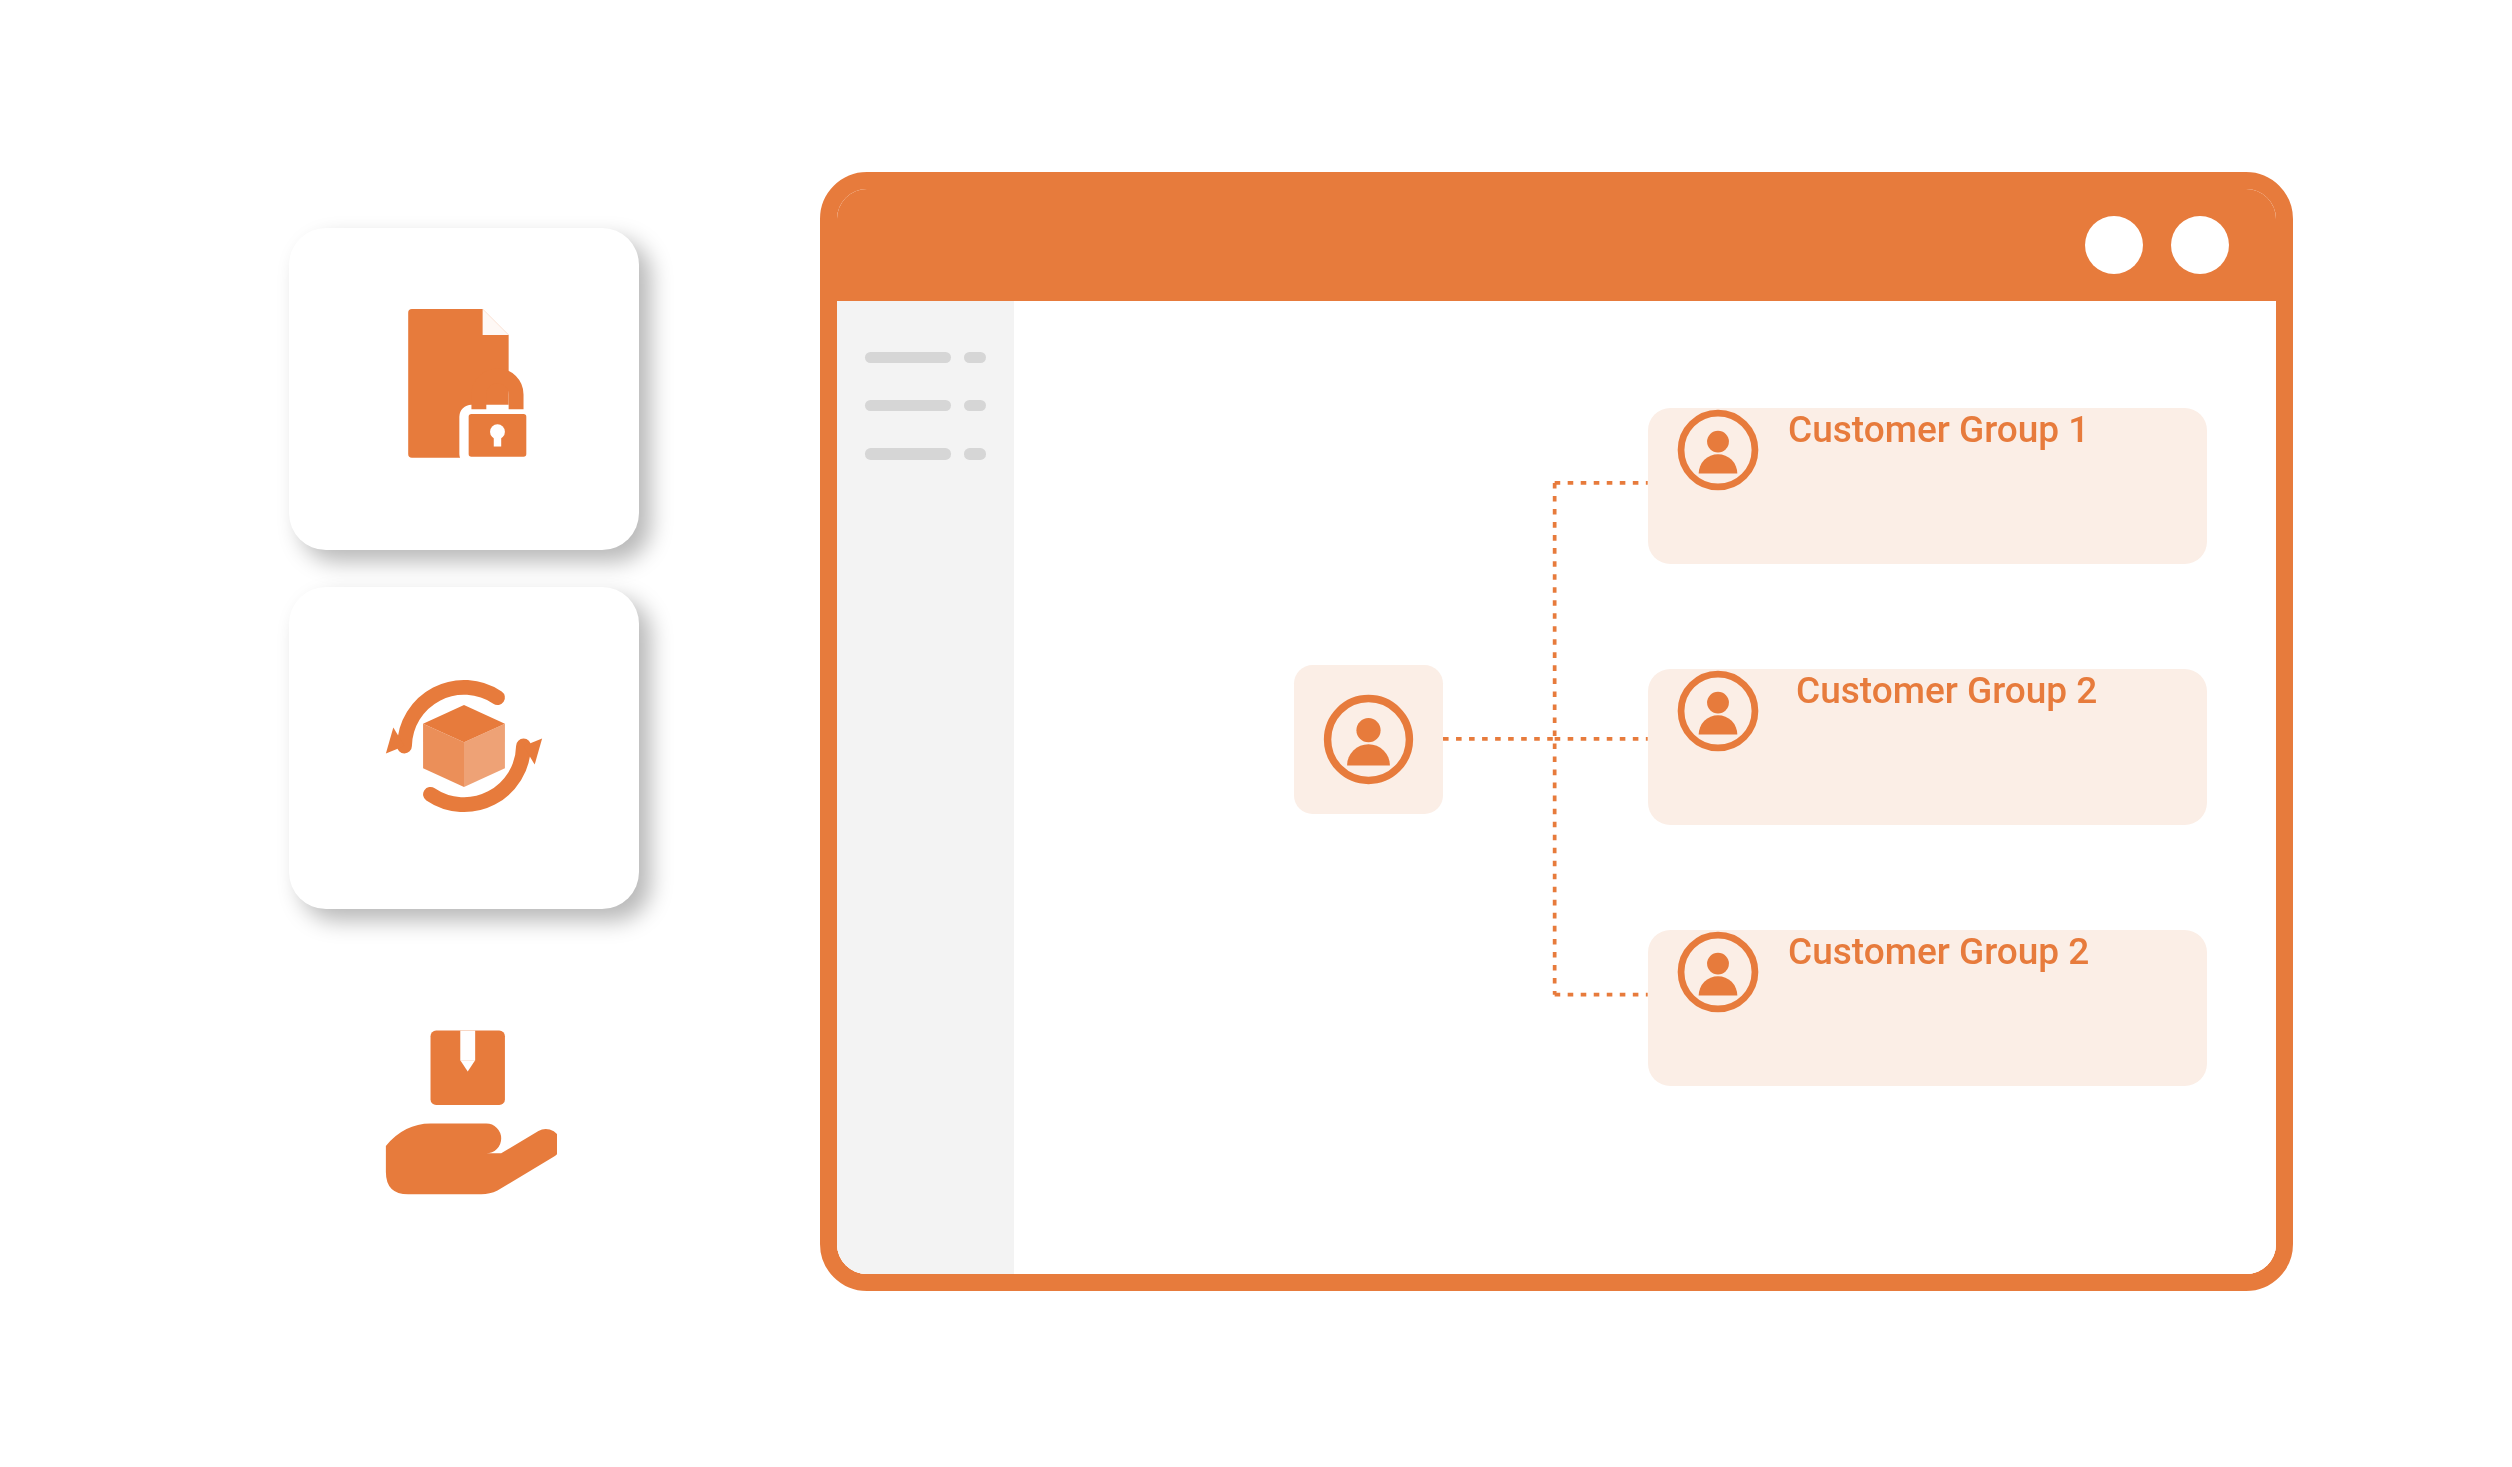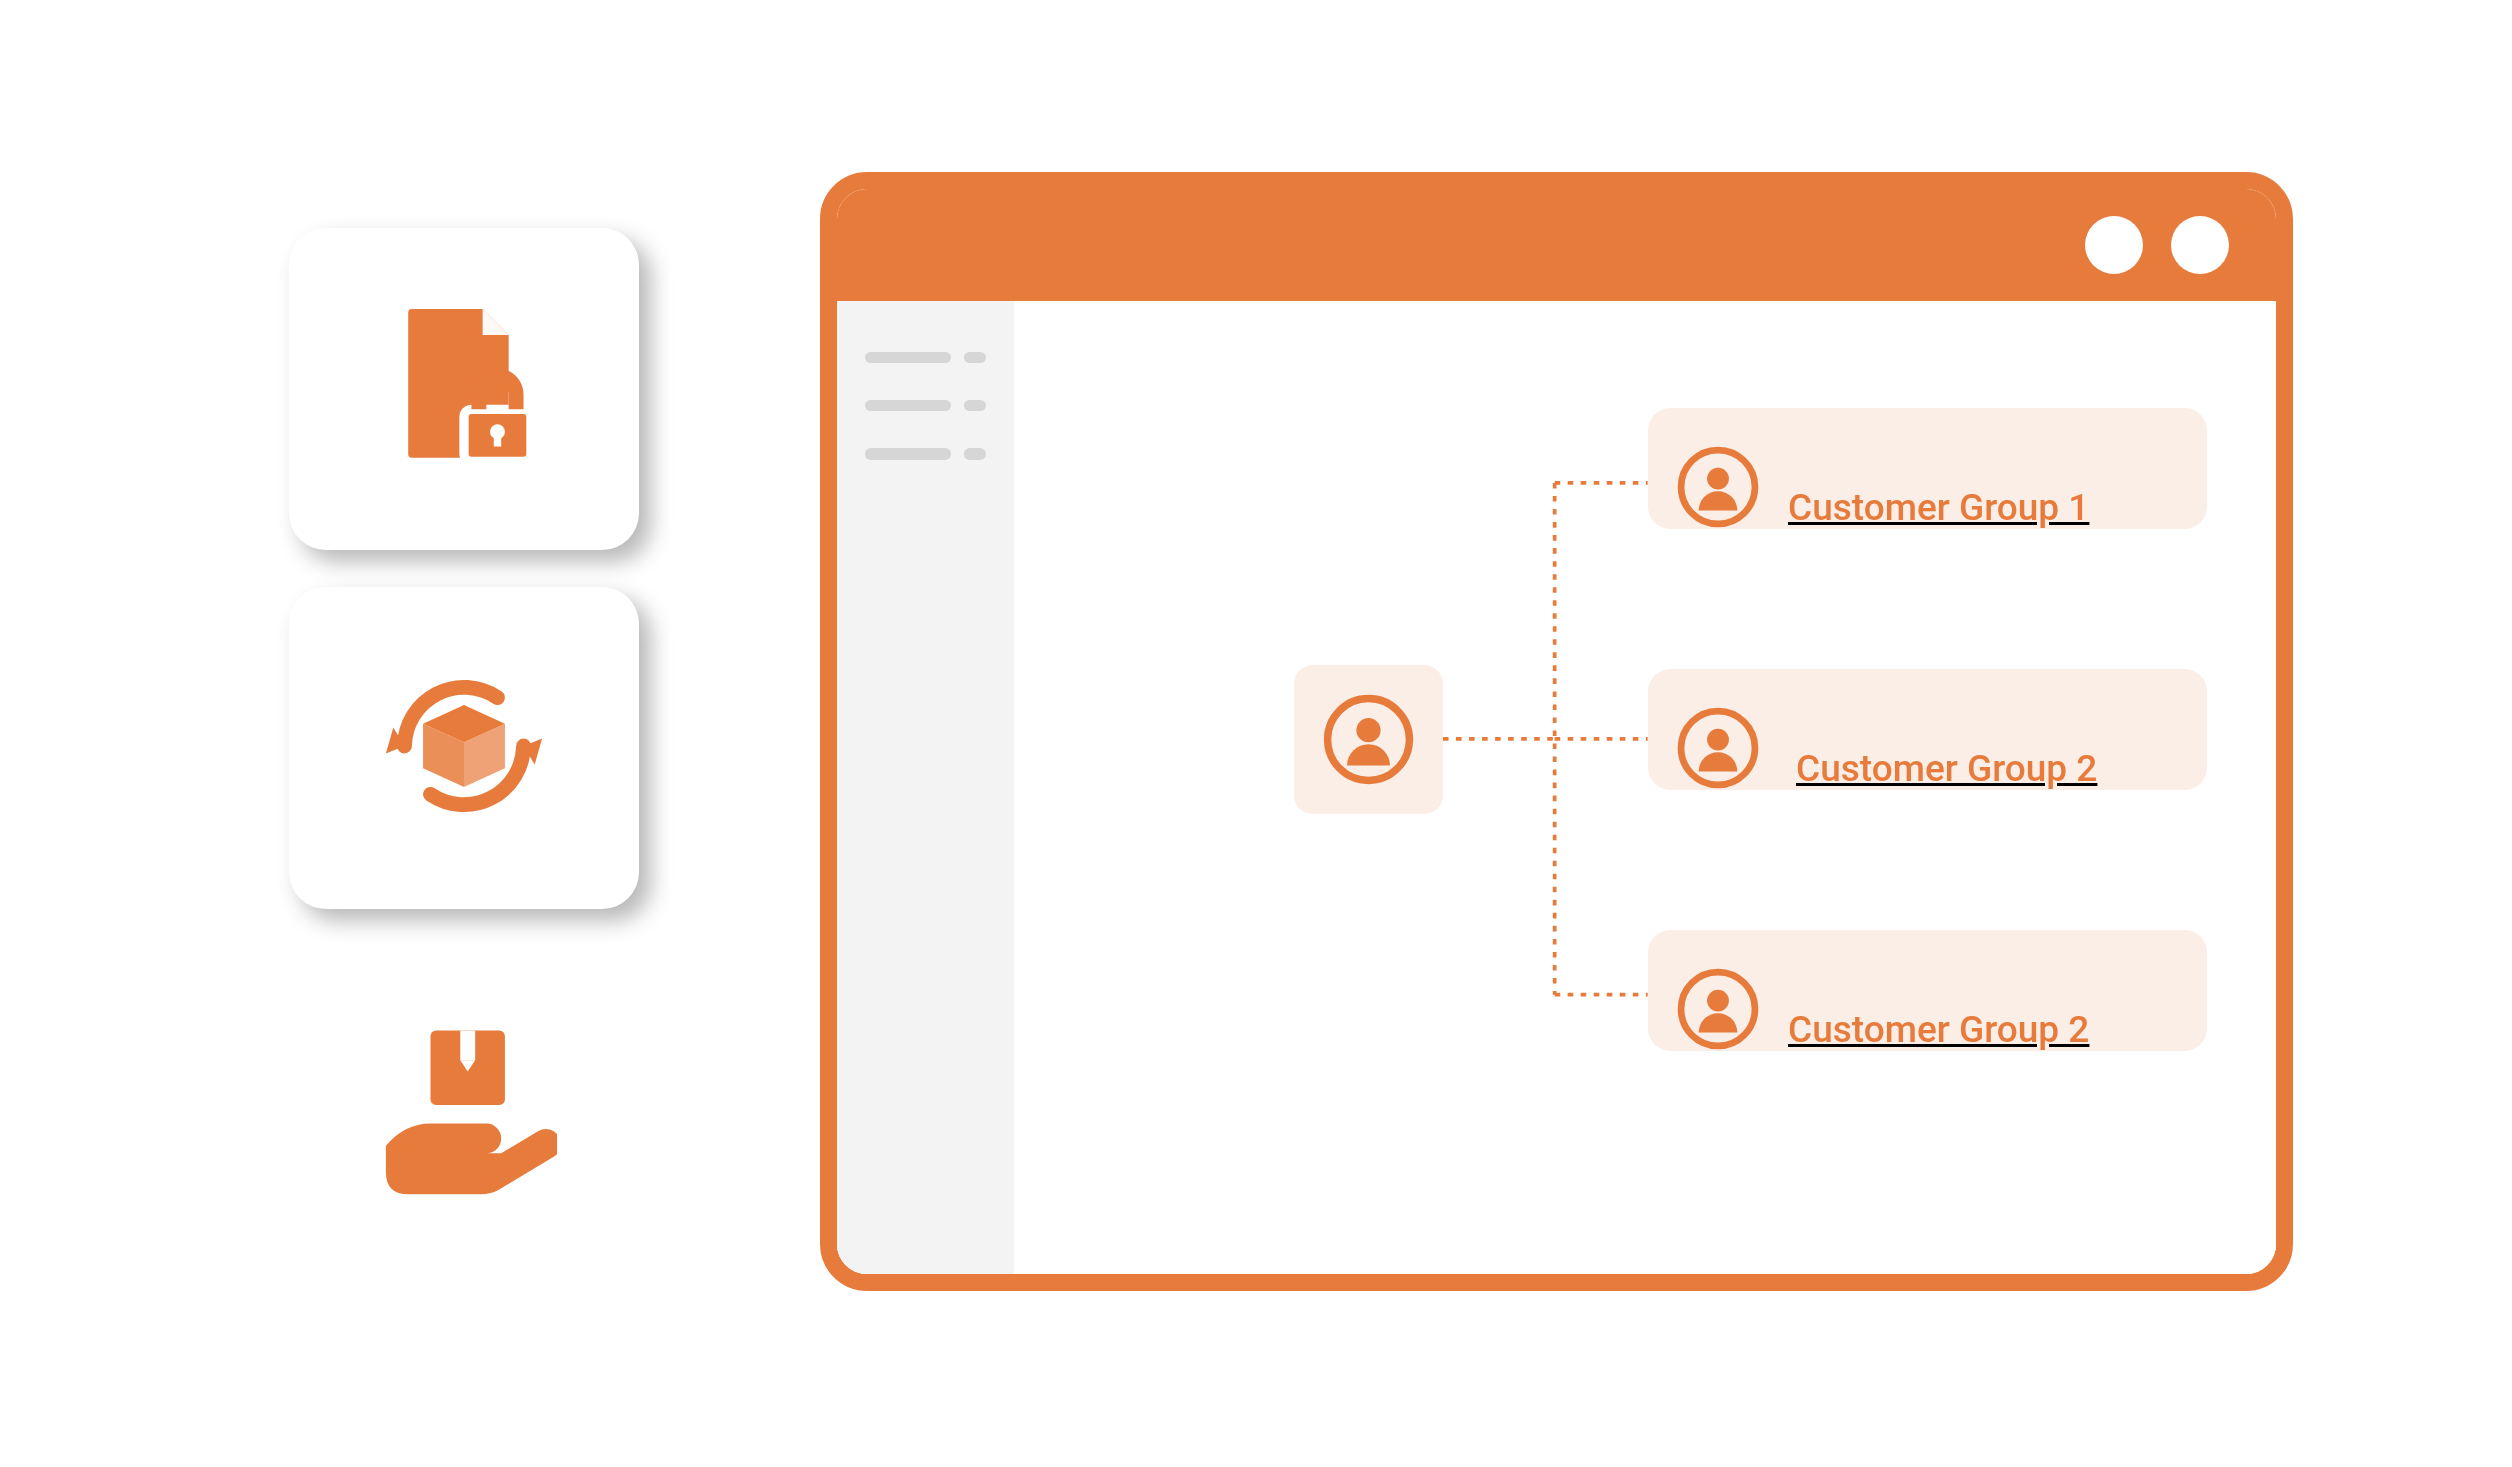--- a/index.html
+++ b/index.html
@@ -117,28 +117,27 @@
     border-radius: 18.6px;
     display: flex;
     align-items: center;
     justify-content: center;
   }
 
   .group-node {
     position: absolute;
     left: 634px;
     width: 559px;
-    height: 121px;
+    height: 156px;
     background: #fbeee6;
     border-radius: 22.4px;
     display: flex;
-    align-items: flex-end;
+    align-items: flex-start;
     padding-left: 28px;
     gap: 28px;
-    text-decoration: underline;
   }
   .group-node .avatar-ring {
     width: 84px;
     height: 84px;
   }
   .group-label {
     color: #e77b3c;
     font-size: 37px;
     font-weight: 500;
   }

